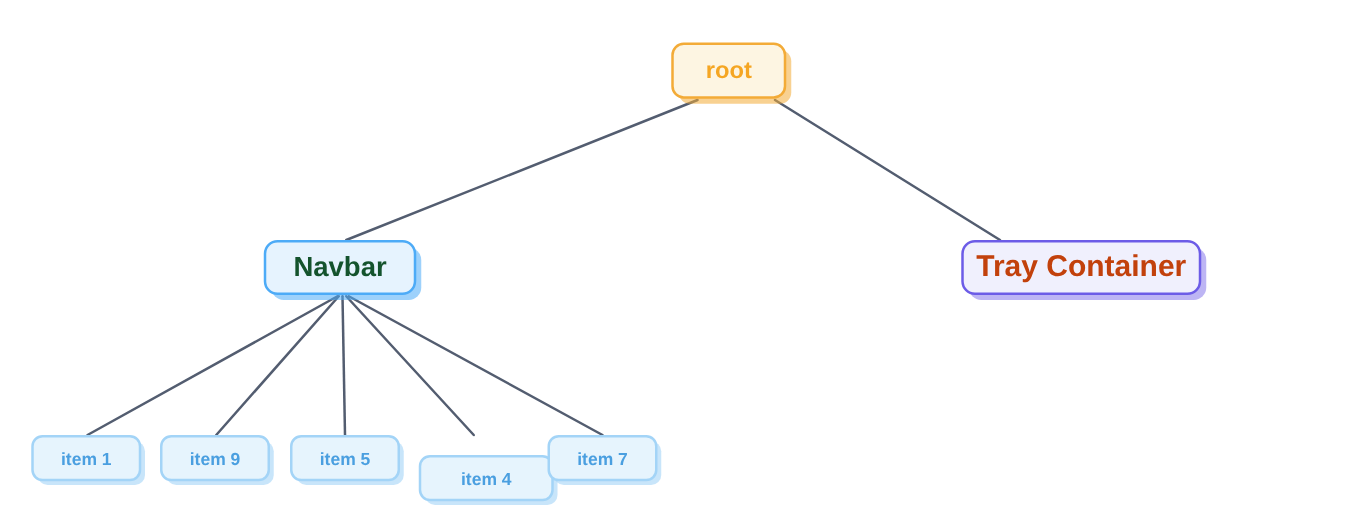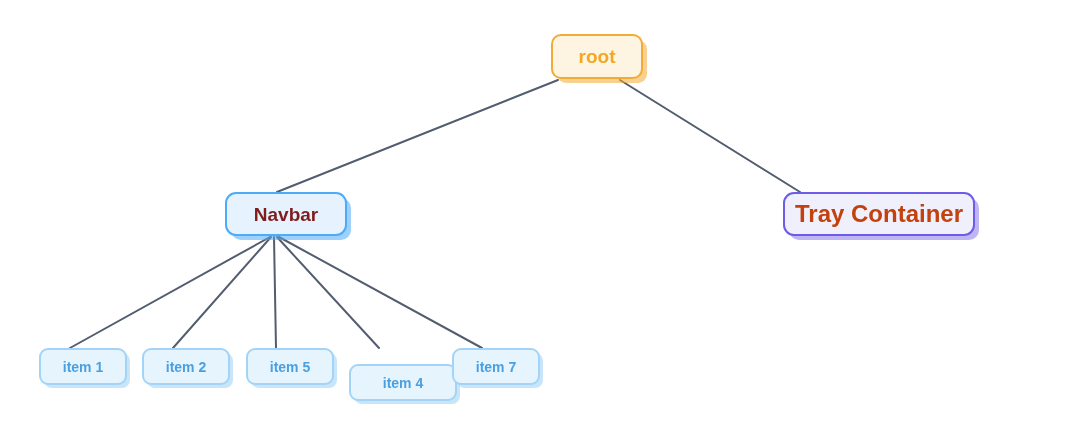--- a/index.html
+++ b/index.html
@@ -29,21 +29,20 @@
   .node {
     position: absolute;
     box-sizing: border-box;
     display: flex;
     align-items: center;
     justify-content: center;
     border-radius: 10px;
     border-style: solid;
     white-space: nowrap;
     user-select: none;
-    margin-left: 14px;
   }
   .node-label {
     display: block;
     line-height: 1;
   }
 
   
   .node-root {
     background: #fdf5e2;
     border-color: #f3ab37;
@@ -58,22 +57,22 @@
 
   
   .node-navbar {
     background: #e6f3fe;
     border-color: #4dabf7;
     border-width: 2.5px;
     border-radius: 11px;
     box-shadow: 5px 5px 0 -1px rgba(77,171,247,0.55);
   }
   .node-navbar .node-label {
-    color: #7f1d1d;
-    font-size: 19px;
+    color: #14532d;
+    font-size: 22px;
     font-weight: 700;
   }
 
   
   .node-tray {
     background: #f0f0fd;
     border-color: #6c5ce7;
     border-width: 2.5px;
     border-radius: 11px;
     box-shadow: 5px 5px 0 -1px rgba(108,92,231,0.45);
@@ -123,21 +122,21 @@
   </div>
 
   <div class="node node-tray" style="left: 769px; top: 192px; width: 192px; height: 44px;">
     <span class="node-label">Tray Container</span>
   </div>
 
   <div class="node node-item" style="left: 25px; top: 348px; width: 88px; height: 37px;">
     <span class="node-label">item 1</span>
   </div>
   <div class="node node-item" style="left: 128px; top: 348px; width: 88px; height: 37px;">
-    <span class="node-label">item 2</span>
+    <span class="node-label">item 9</span>
   </div>
   <div class="node node-item" style="left: 232px; top: 348px; width: 88px; height: 37px;">
     <span class="node-label">item 5</span>
   </div>
   <div class="node node-item" style="left: 335px; top: 364px; width: 108px; height: 37px;">
     <span class="node-label">item 4</span>
   </div>
   <div class="node node-item" style="left: 438px; top: 348px; width: 88px; height: 37px;">
     <span class="node-label">item 7</span>
   </div>

